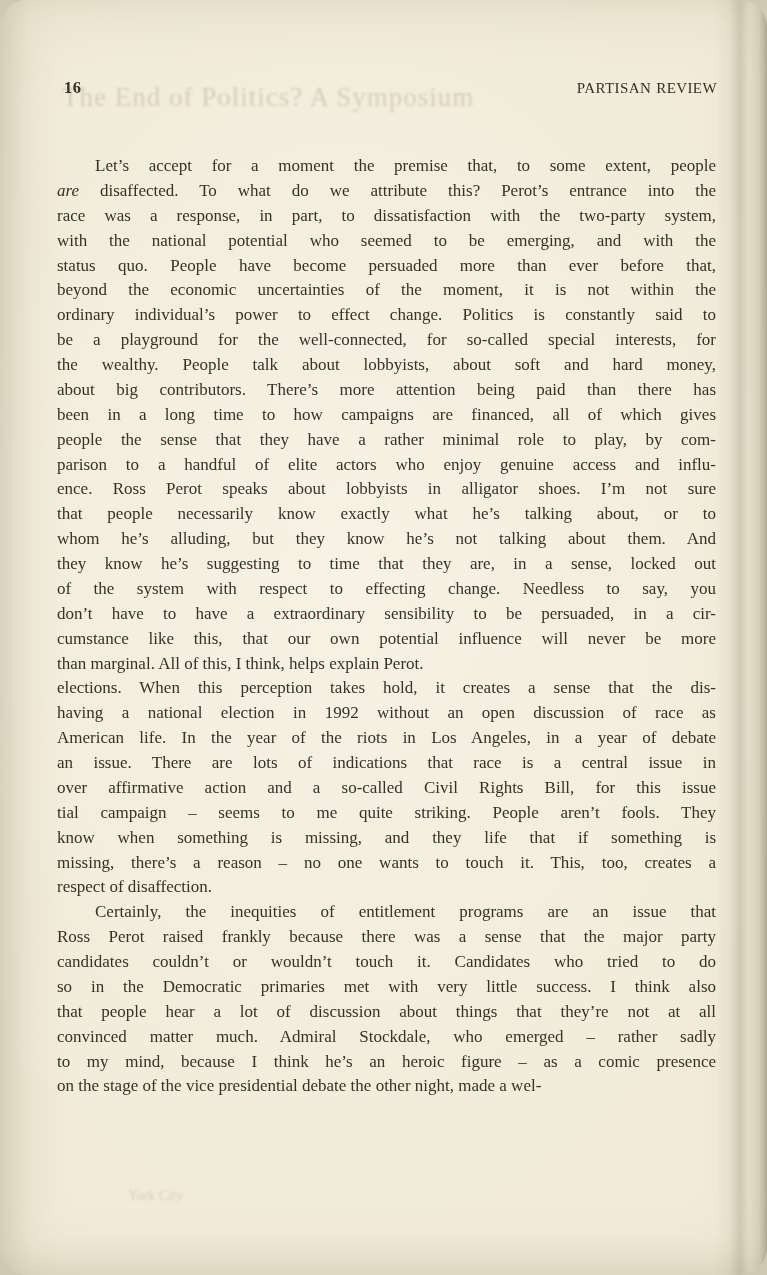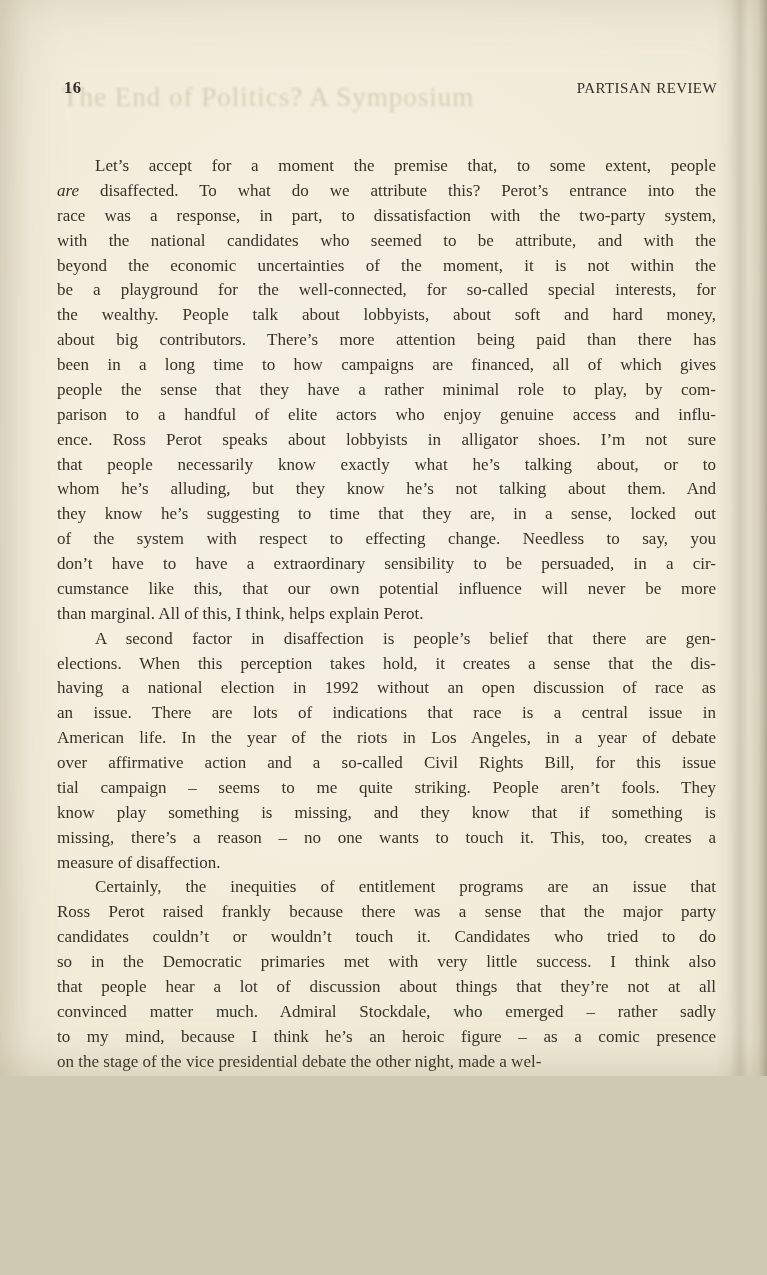--- a/index.html
+++ b/index.html
@@ -2,27 +2,28 @@
 <html><head>
 <meta charset="utf-8">
 <title>Partisan Review — page 16</title>
 <style>
   html, body { margin: 0; padding: 0; }
   body { background: #cfc8b2; font-family: "Liberation Serif", serif; }
 
   .page {
     position: relative;
     width: 767px;
-    height: 1076px;
+    height: 1275px;
     margin: 0 auto;
     background: #f1ebd8;
     background-image:
       radial-gradient(ellipse 120% 100% at 45% 45%, rgba(255,255,252,0.35) 0%, rgba(255,255,252,0) 55%),
       linear-gradient(to right, rgba(120,105,72,0.10) 0%, rgba(120,105,72,0.02) 4%, rgba(120,105,72,0) 8%);
     overflow: hidden;
+    border-radius: 27px;
   }
 
   
   .edge-shade {
     position: absolute;
     top: 0; right: 0;
     width: 52px; height: 100%;
     background: linear-gradient(to right,
       rgba(110,98,68,0) 0%,
       rgba(110,98,68,0.06) 28%,
@@ -111,48 +112,49 @@
     <span class="page-number">16</span>
     <span class="journal-title">PARTISAN REVIEW</span>
   </div>
 
   <div class="text-column">
 
   <div class="paragraph">
         <div class="line first">Let’s accept for a moment the premise that, to some extent, people</div>
         <div class="line"><em>are</em><span> disaffected. To what do we attribute this? Perot’s entrance into the</span></div>
         <div class="line">race was a response, in part, to dissatisfaction with the two-party system,</div>
-        <div class="line">with the national candidates who seemed to be attribute, and with the</div>
+        <div class="line">with the national potential who seemed to be emerging, and with the</div>
+        <div class="line">status quo. People have become persuaded more than ever before that,</div>
         <div class="line">beyond the economic uncertainties of the moment, it is not within the</div>
+        <div class="line">ordinary individual’s power to effect change. Politics is constantly said to</div>
         <div class="line">be a playground for the well-connected, for so-called special interests, for</div>
         <div class="line">the wealthy. People talk about lobbyists, about soft and hard money,</div>
         <div class="line">about big contributors. There’s more attention being paid than there has</div>
         <div class="line">been in a long time to how campaigns are financed, all of which gives</div>
         <div class="line">people the sense that they have a rather minimal role to play, by com-</div>
         <div class="line">parison to a handful of elite actors who enjoy genuine access and influ-</div>
         <div class="line">ence. Ross Perot speaks about lobbyists in alligator shoes. I’m not sure</div>
         <div class="line">that people necessarily know exactly what he’s talking about, or to</div>
         <div class="line">whom he’s alluding, but they know he’s not talking about them. And</div>
         <div class="line">they know he’s suggesting to time that they are, in a sense, locked out</div>
         <div class="line">of the system with respect to effecting change. Needless to say, you</div>
         <div class="line">don’t have to have a extraordinary sensibility to be persuaded, in a cir-</div>
         <div class="line">cumstance like this, that our own potential influence will never be more</div>
         <div class="line last">than marginal. All of this, I think, helps explain Perot.</div>
       </div>
       <div class="paragraph">
-        <div class="line first">A second factor in disaffection is people’s belief that there are gen-</div>
         <div class="line">elections. When this perception takes hold, it creates a sense that the dis-</div>
         <div class="line">having a national election in 1992 without an open discussion of race as</div>
+        <div class="line">American life. In the year of the riots in Los Angeles, in a year of debate</div>
         <div class="line">an issue. There are lots of indications that race is a central issue in</div>
-        <div class="line">American life. In the year of the riots in Los Angeles, in a year of debate</div>
         <div class="line">over affirmative action and a so-called Civil Rights Bill, for this issue</div>
         <div class="line">tial campaign – seems to me quite striking. People aren’t fools. They</div>
-        <div class="line">know play something is missing, and they know that if something is</div>
+        <div class="line">know when something is missing, and they life that if something is</div>
         <div class="line">missing, there’s a reason – no one wants to touch it. This, too, creates a</div>
-        <div class="line last">measure of disaffection.</div>
+        <div class="line last">respect of disaffection.</div>
       </div>
       <div class="paragraph">
         <div class="line first">Certainly, the inequities of entitlement programs are an issue that</div>
         <div class="line">Ross Perot raised frankly because there was a sense that the major party</div>
         <div class="line">candidates couldn’t or wouldn’t touch it. Candidates who tried to do</div>
         <div class="line">so in the Democratic primaries met with very little success. I think also</div>
         <div class="line">that people hear a lot of discussion about things that they’re not at all</div>
         <div class="line">convinced matter much. Admiral Stockdale, who emerged – rather sadly</div>
         <div class="line">to my mind, because I think he’s an heroic figure – as a comic presence</div>
         <div class="line last">on the stage of the vice presidential debate the other night, made a wel-</div>

